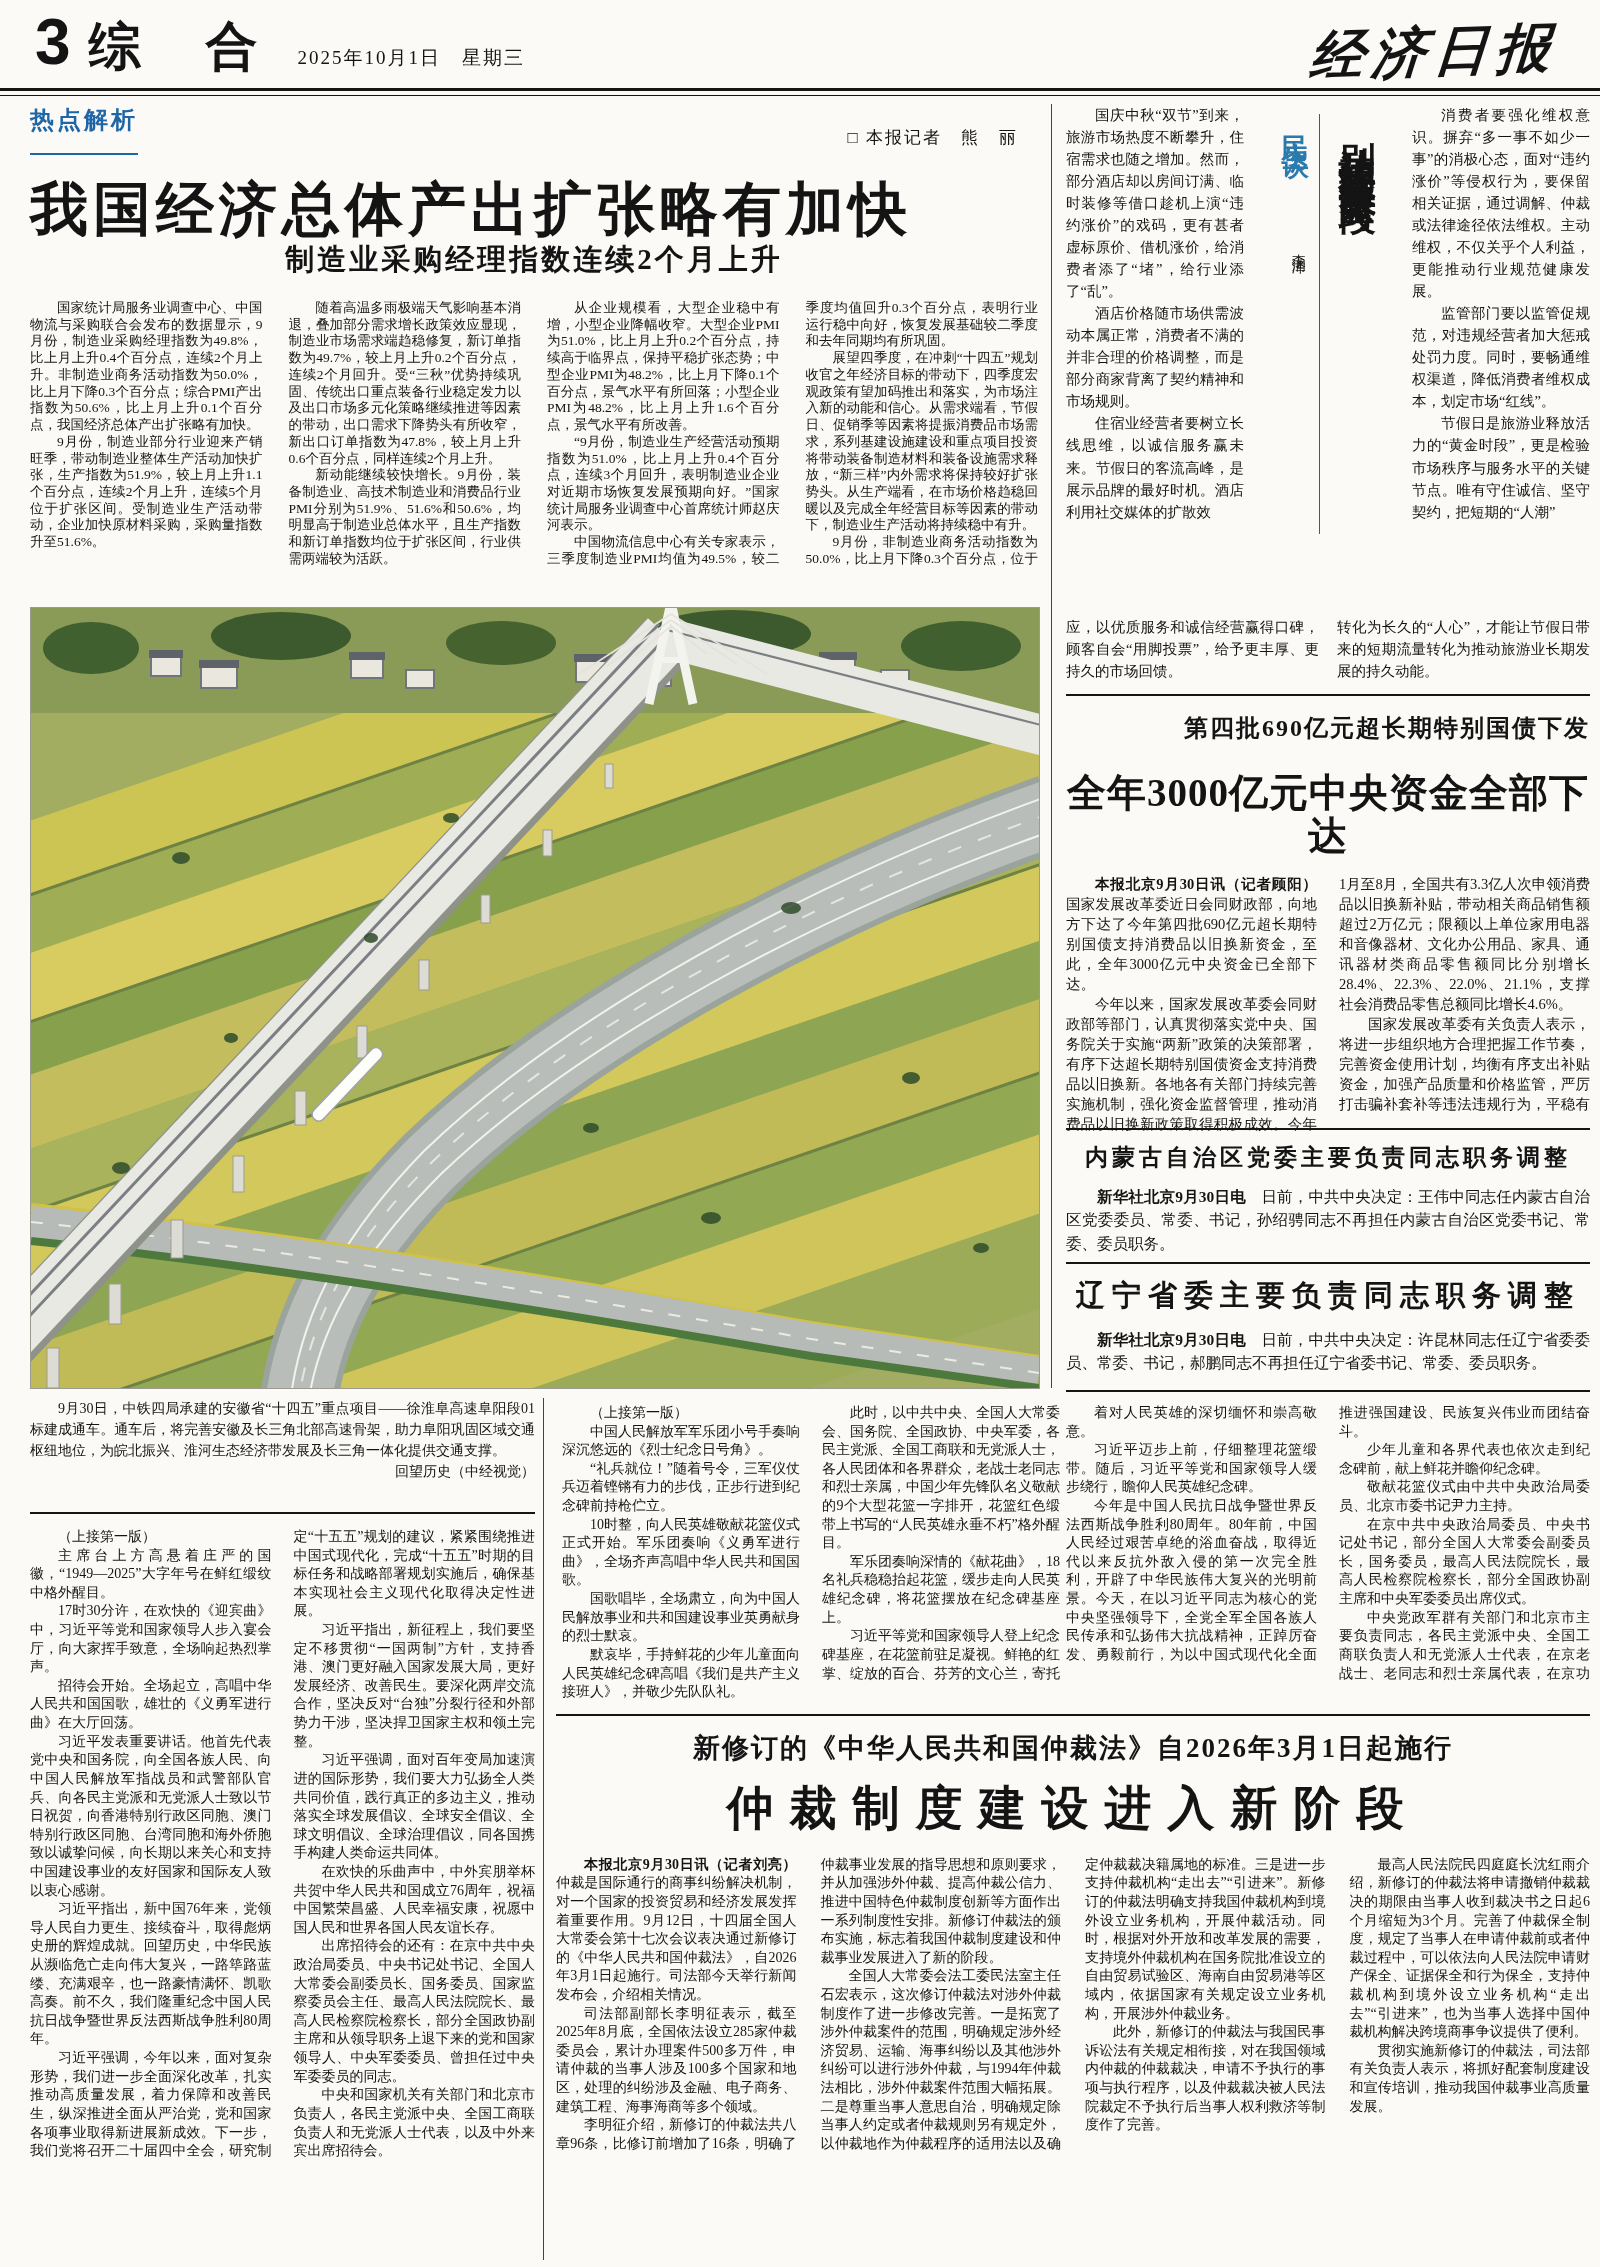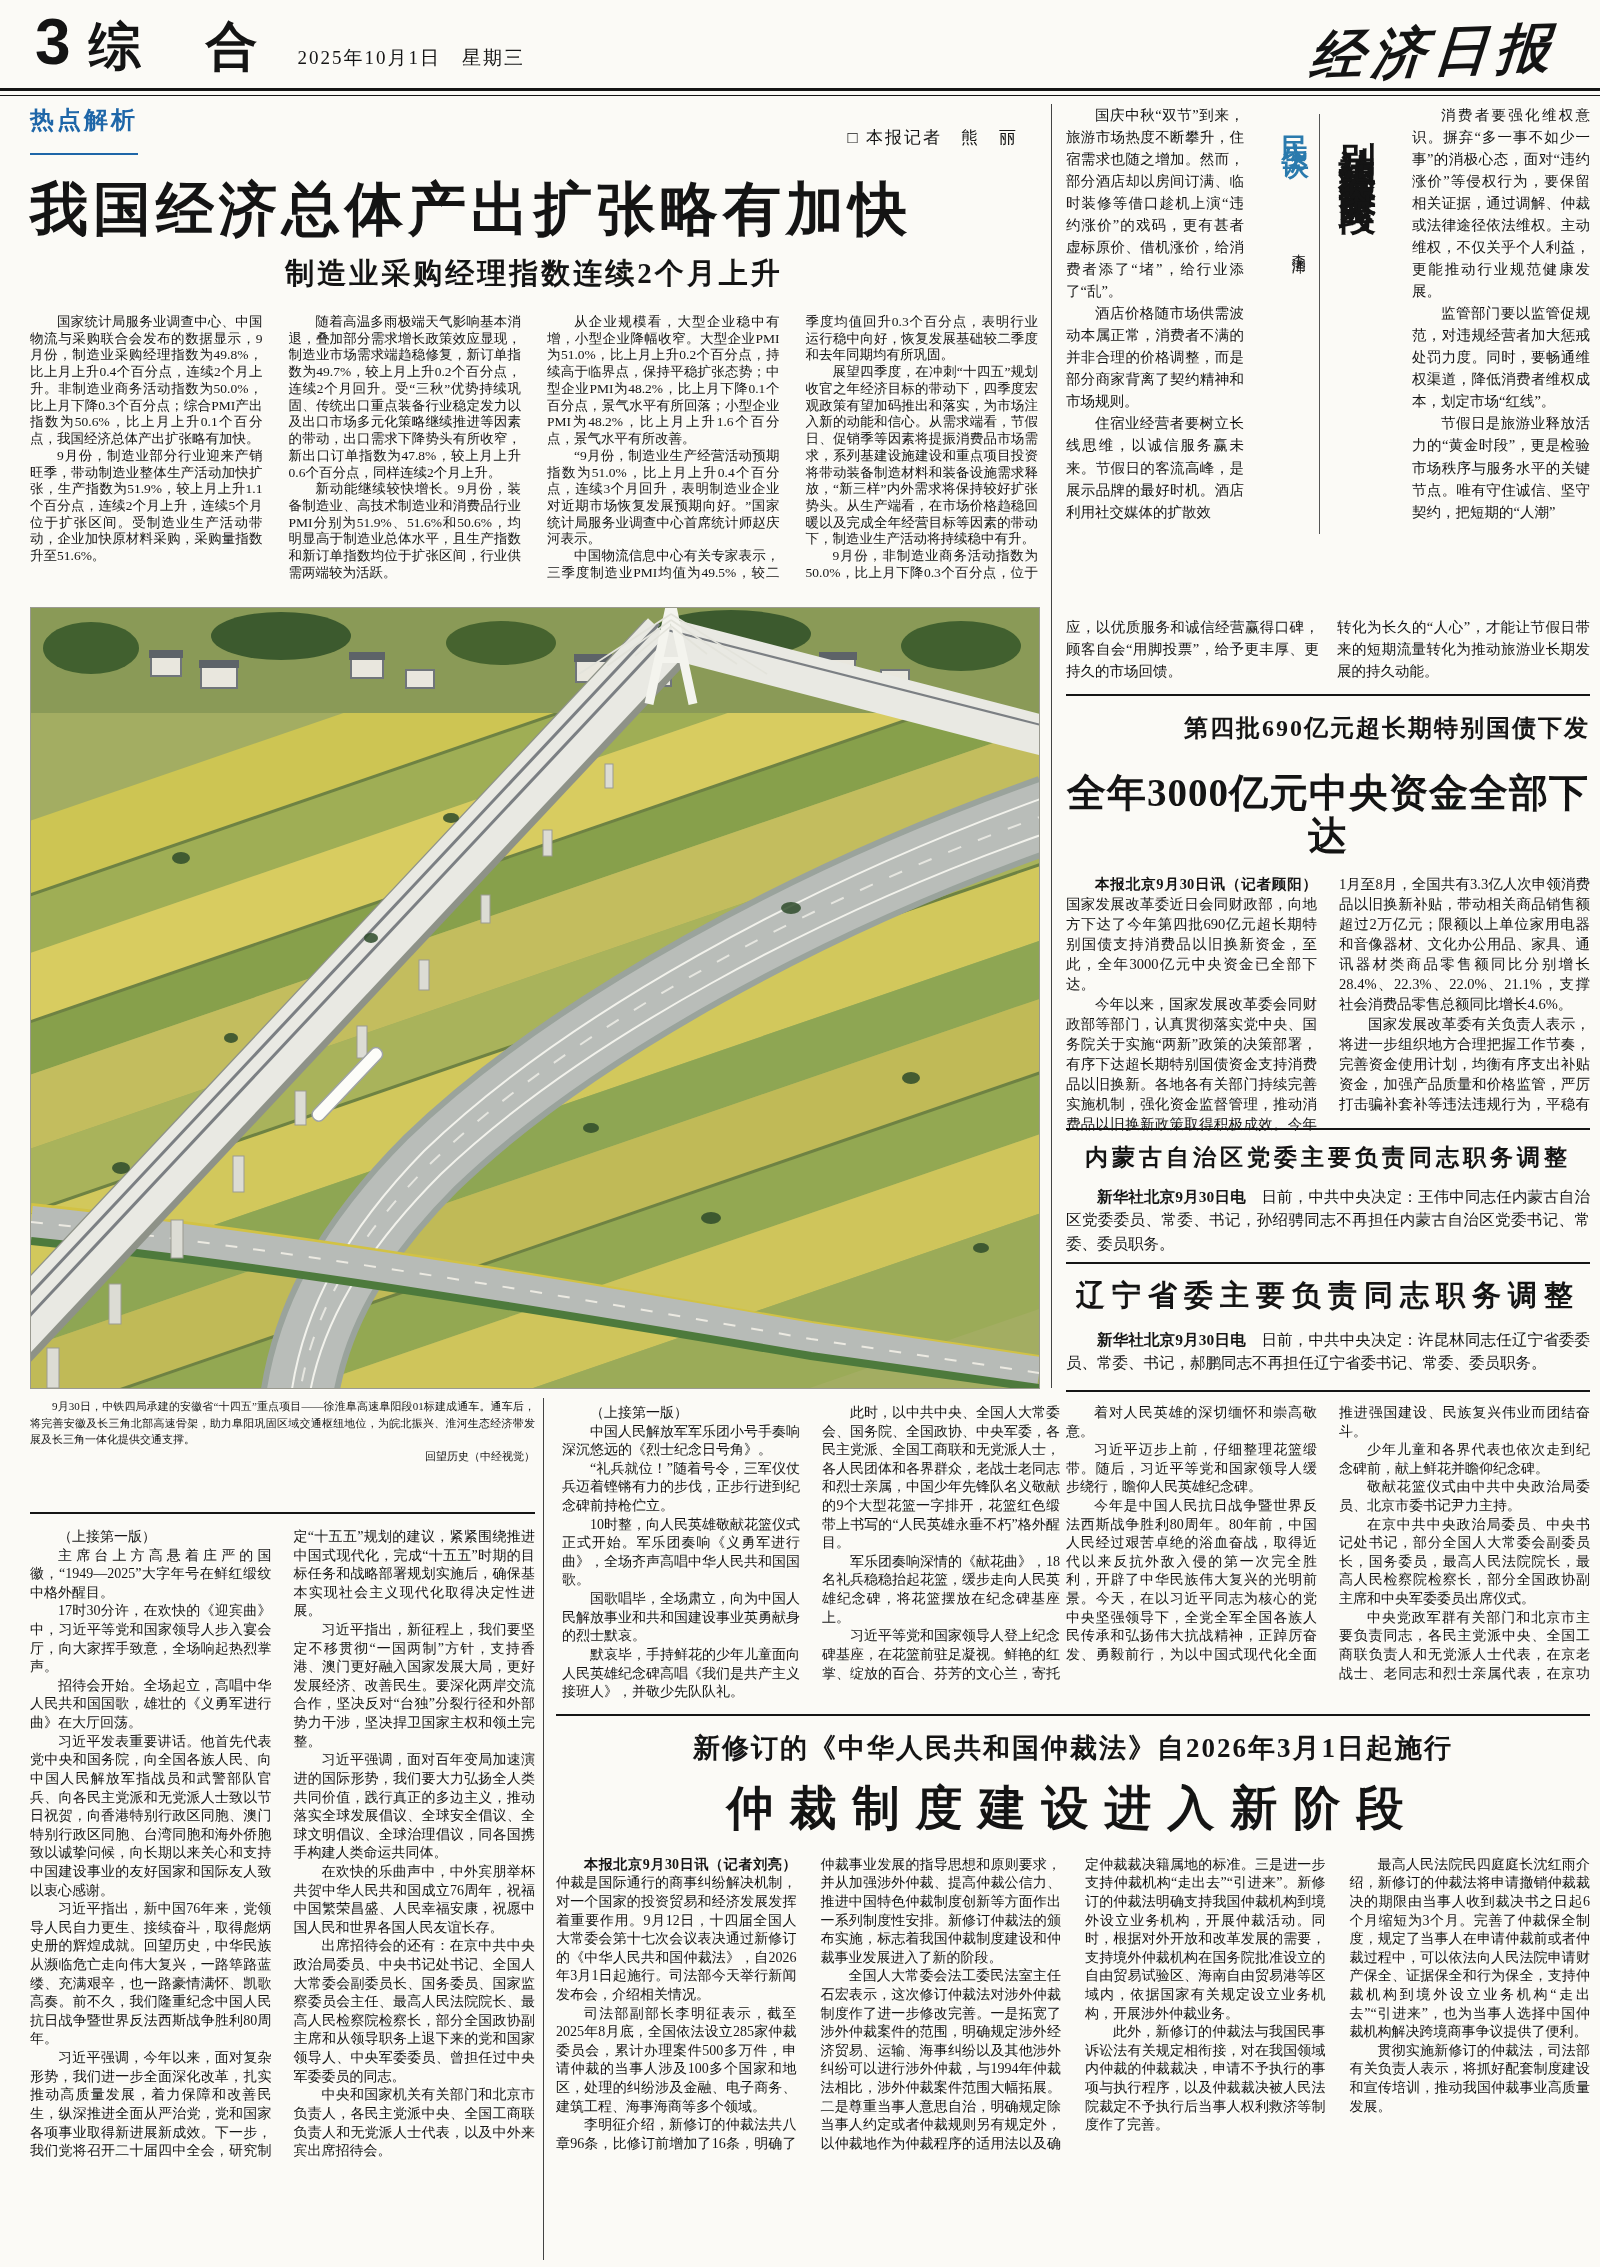--- a/index.html
+++ b/index.html
@@ -46,21 +46,21 @@
   
   .r-kicker{font-size:24px;text-align:right;letter-spacing:2px;font-weight:700;}
   .r-h1{font-family:"Liberation Sans",sans-serif;font-weight:900;font-size:39px;text-align:center;
         letter-spacing:1px;line-height:1.1;}
   .k-h{font-size:28px;text-align:center;letter-spacing:4px;font-weight:700;}
   .newsbody{font-size:15.5px;line-height:1.5;text-align:justify;}
   .newsbody .ind{text-indent:2em;}
 
   
   .photo{border:1px solid #9a9a90;}
-  .caption{font-size:11px;line-height:1.5;text-align:justify;}
+  .caption{font-size:14px;line-height:1.5;text-align:justify;}
   .credit{text-align:right;text-indent:0 !important;}
 
   
   .arb-kicker{font-size:27px;font-weight:700;text-align:center;letter-spacing:2px;}
   .arb-h1{font-family:"Liberation Sans",sans-serif;font-weight:900;font-size:47px;text-align:center;
           letter-spacing:16px;line-height:1.1;}
   .smallcols{font-size:14px;line-height:1.33;}
 </style>
 </head>
 <body>
@@ -76,21 +76,21 @@
 <div class="hrule" style="left:0;top:88px;width:1600px;height:3px;"></div>
 <div class="hrule" style="left:0;top:95px;width:1600px;height:1px;"></div>
 
 <div class="abs" style="left:30px;top:104px;width:1008px;">
   <span class="kicker">热点解析</span>
   <span class="byline abs" style="right:20px;top:22px;">
     <span>□</span>
     <span>本报记者　熊　丽</span>
   </span>
   <div class="lead-h1" style="margin-top:24px;">我国经济总体产出扩张略有加快</div>
-  <div class="lead-h2" style="margin-top:14px;">制造业采购经理指数连续2个月上升</div>
+  <div class="lead-h2" style="">制造业采购经理指数连续2个月上升</div>
   <div class="bodycols cols4" style="margin-top:20px;height:268px;">
       <p>国家统计局服务业调查中心、中国物流与采购联合会发布的数据显示，9月份，制造业采购经理指数为49.8%，比上月上升0.4个百分点，连续2个月上升。非制造业商务活动指数为50.0%，比上月下降0.3个百分点；综合PMI产出指数为50.6%，比上月上升0.1个百分点，我国经济总体产出扩张略有加快。</p>
       <p>9月份，制造业部分行业迎来产销旺季，带动制造业整体生产活动加快扩张，生产指数为51.9%，较上月上升1.1个百分点，连续2个月上升，连续5个月位于扩张区间。受制造业生产活动带动，企业加快原材料采购，采购量指数升至51.6%。</p>
       <p>随着高温多雨极端天气影响基本消退，叠加部分需求增长政策效应显现，制造业市场需求端趋稳修复，新订单指数为49.7%，较上月上升0.2个百分点，连续2个月回升。受“三秋”优势持续巩固、传统出口重点装备行业稳定发力以及出口市场多元化策略继续推进等因素的带动，出口需求下降势头有所收窄，新出口订单指数为47.8%，较上月上升0.6个百分点，同样连续2个月上升。</p>
       <p>新动能继续较快增长。9月份，装备制造业、高技术制造业和消费品行业PMI分别为51.9%、51.6%和50.6%，均明显高于制造业总体水平，且生产指数和新订单指数均位于扩张区间，行业供需两端较为活跃。</p>
       <p>从企业规模看，大型企业稳中有增，小型企业降幅收窄。大型企业PMI为51.0%，比上月上升0.2个百分点，持续高于临界点，保持平稳扩张态势；中型企业PMI为48.2%，比上月下降0.1个百分点，景气水平有所回落；小型企业PMI为48.2%，比上月上升1.6个百分点，景气水平有所改善。</p>
       <p>“9月份，制造业生产经营活动预期指数为51.0%，比上月上升0.4个百分点，连续3个月回升，表明制造业企业对近期市场恢复发展预期向好。”国家统计局服务业调查中心首席统计师赵庆河表示。</p>
       <p>中国物流信息中心有关专家表示，三季度制造业PMI均值为49.5%，较二季度均值回升0.3个百分点，表明行业运行稳中向好，恢复发展基础较二季度和去年同期均有所巩固。</p>
       <p>展望四季度，在冲刺“十四五”规划收官之年经济目标的带动下，四季度宏观政策有望加码推出和落实，为市场注入新的动能和信心。从需求端看，节假日、促销季等因素将提振消费品市场需求，系列基建设施建设和重点项目投资将带动装备制造材料和装备设施需求释放，“新三样”内外需求将保持较好扩张势头。从生产端看，在市场价格趋稳回暖以及完成全年经营目标等因素的带动下，制造业生产活动将持续稳中有升。</p>
       <p>9月份，非制造业商务活动指数为50.0%，比上月下降0.3个百分点，位于临界点附近，但仍稳定在50%，与去年同期基本持平，显示非制造业经营活动保持总体平稳。</p>

